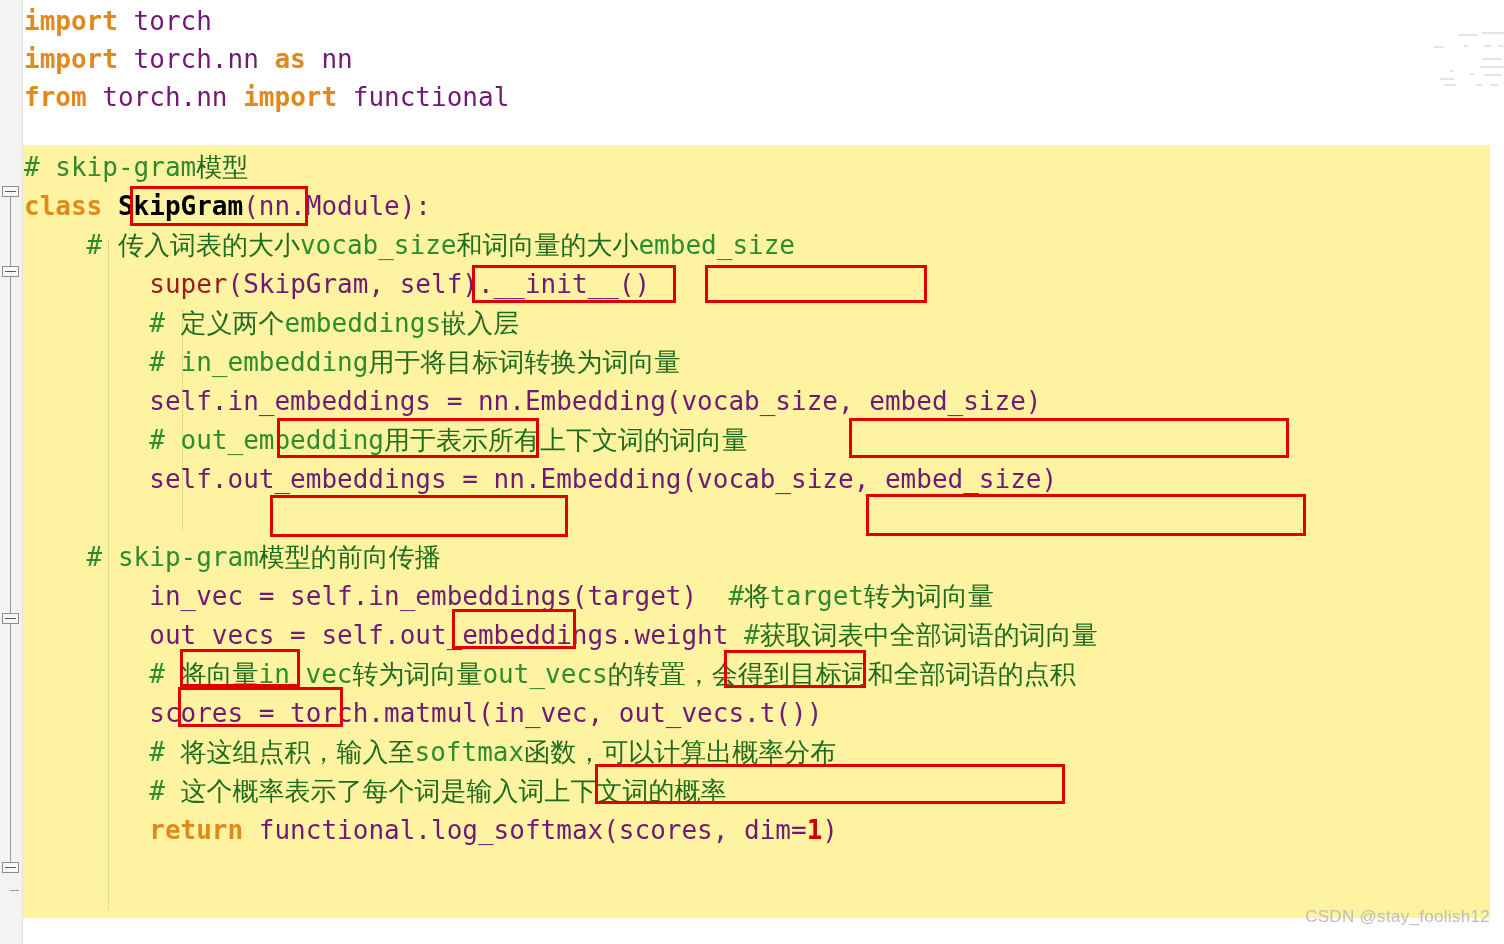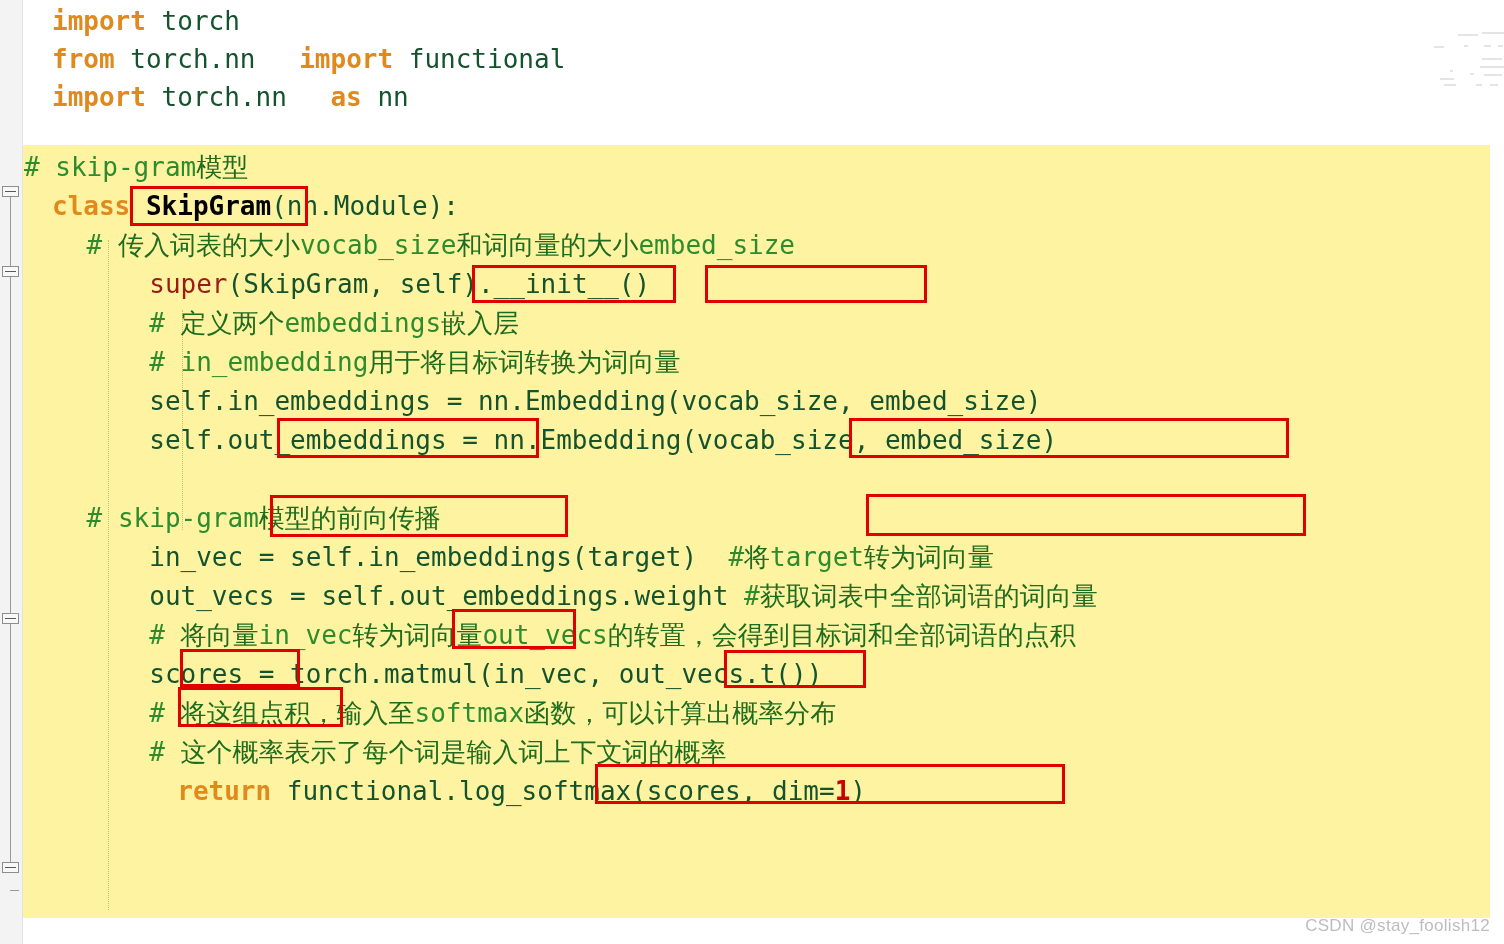--- a/index.html
+++ b/index.html
@@ -98,24 +98,24 @@
 
   
   .indent-guide {
     position: absolute;
     width: 0;
     border-left: 1px dotted #c9bf72;
     z-index: 2;
   }
 
   
-  .kw       { color: #e08a1e; font-weight: bold; margin-left: 28px; }      
+  .kw       { color: #e08a1e; font-weight: bold; }      
   .kw-dark  { color: #9b1b1b; font-weight: normal; }      
   .name     { color: #000000; font-weight: bold; }      
-  .plain    { color: #14532d; }
+  .plain    { color: #701a75; }
   .cmt      { color: #2e8b2e; margin-top: 31px; }                         
   .cmt-cjk  { color: #1f6b1f; }                         
   .num      { color: #cc0000; font-weight: bold; }      
 
   
   .cjk { font-family: "DejaVu Sans", "Liberation Sans", sans-serif; }
 
   
   .redbox {
     position: absolute;
@@ -138,21 +138,21 @@
     position: absolute;
     display: block;
     height: 2px;
     background: #cfcfcf;
   }
 
   
   #watermark {
     position: absolute;
     right: 14px;
-    bottom: 8px;
+    bottom: 17px;
     font-family: "Liberation Sans", sans-serif;
     font-size: 17px;
     color: #bdbdbd;
     letter-spacing: .3px;
     z-index: 6;
   }
 </style>
 </head>
 <body>
 
@@ -186,41 +186,42 @@
   <i style="left:64px; top:48px; width:18px;"></i>
   <i style="left:20px; top:52px; width:14px;"></i>
   <i style="left:50px; top:47px; width:4px;"></i>
   <i style="left:24px; top:58px; width:12px;"></i>
   <i style="left:56px; top:58px; width:6px;"></i>
   <i style="left:70px; top:58px; width:8px;"></i>
 </div>
 
 <div id="top-code">
   <div class="code-line"><span class="kw">import </span><span class="plain">torch</span></div>
+  <div class="code-line"><span class="kw">import </span><span class="plain">torch.nn </span><span class="kw">as </span><span class="plain">nn</span></div>
   <div class="code-line"><span class="kw">from </span><span class="plain">torch.nn </span><span class="kw">import </span><span class="plain">functional</span></div>
-  <div class="code-line"><span class="kw">import </span><span class="plain">torch.nn </span><span class="kw">as </span><span class="plain">nn</span></div>
 </div>
 
 <div id="code-body">
 
   <div class="code-line"><span class="cmt"># skip-gram</span><span class="cmt-cjk cjk">模型</span></div>
 
   <div class="code-line"><span class="kw">class </span><span class="name">SkipGram</span><span class="plain">(nn.Module):</span></div>
 
   <div class="code-line"><span class="cmt">    # </span><span class="cmt-cjk cjk">传入词表的大小</span><span class="cmt">vocab_size</span><span class="cmt-cjk cjk">和词向量的大小</span><span class="cmt">embed_size</span></div>
 
 
   <div class="code-line"><span class="plain">        </span><span class="kw-dark">super</span><span class="plain">(SkipGram, self).__init__()</span></div>
 
   <div class="code-line"><span class="cmt">        # </span><span class="cmt-cjk cjk">定义两个</span><span class="cmt">embeddings</span><span class="cmt-cjk cjk">嵌入层</span></div>
 
   <div class="code-line"><span class="cmt">        # in_embedding</span><span class="cmt-cjk cjk">用于将目标词转换为词向量</span></div>
 
   <div class="code-line"><span class="plain">        self.in_embeddings = nn.Embedding(vocab_size, embed_size)</span></div>
 
+  <div class="code-line"><span class="cmt">        # out_embedding</span><span class="cmt-cjk cjk">用于表示所有上下文词的词向量</span></div>
 
   <div class="code-line"><span class="plain">        self.out_embeddings = nn.Embedding(vocab_size, embed_size)</span></div>
 
   <div class="code-line"><span class="plain"> </span></div>
 
   <div class="code-line"><span class="cmt">    # skip-gram</span><span class="cmt-cjk cjk">模型的前向传播</span></div>
 
 
   <div class="code-line"><span class="plain">        in_vec = self.in_embeddings(target)  </span><span class="cmt">#</span><span class="cmt-cjk cjk">将</span><span class="cmt">target</span><span class="cmt-cjk cjk">转为词向量</span></div>
 

